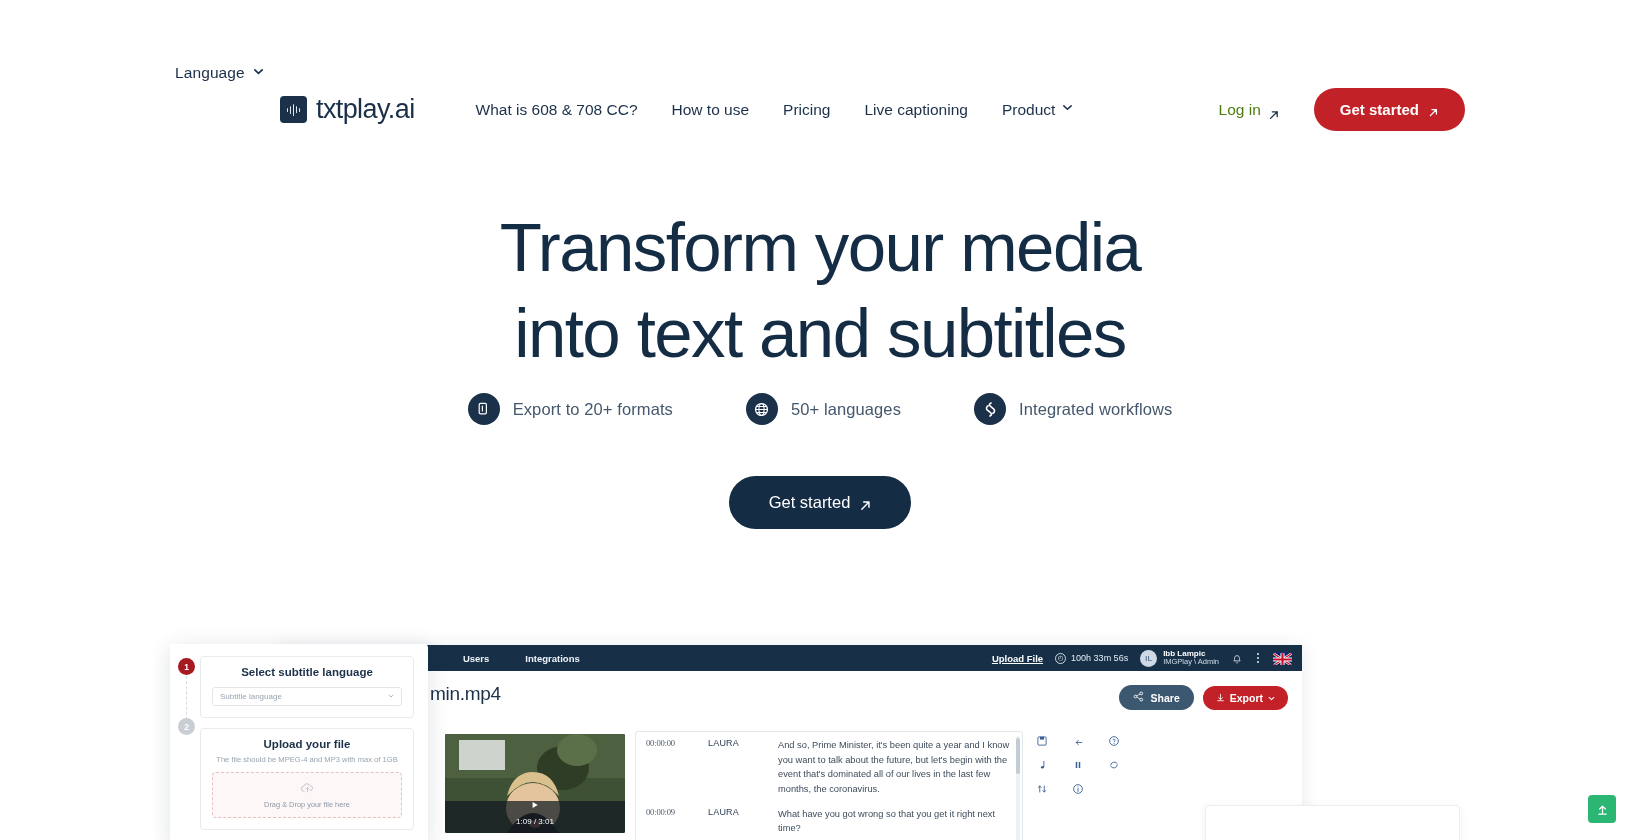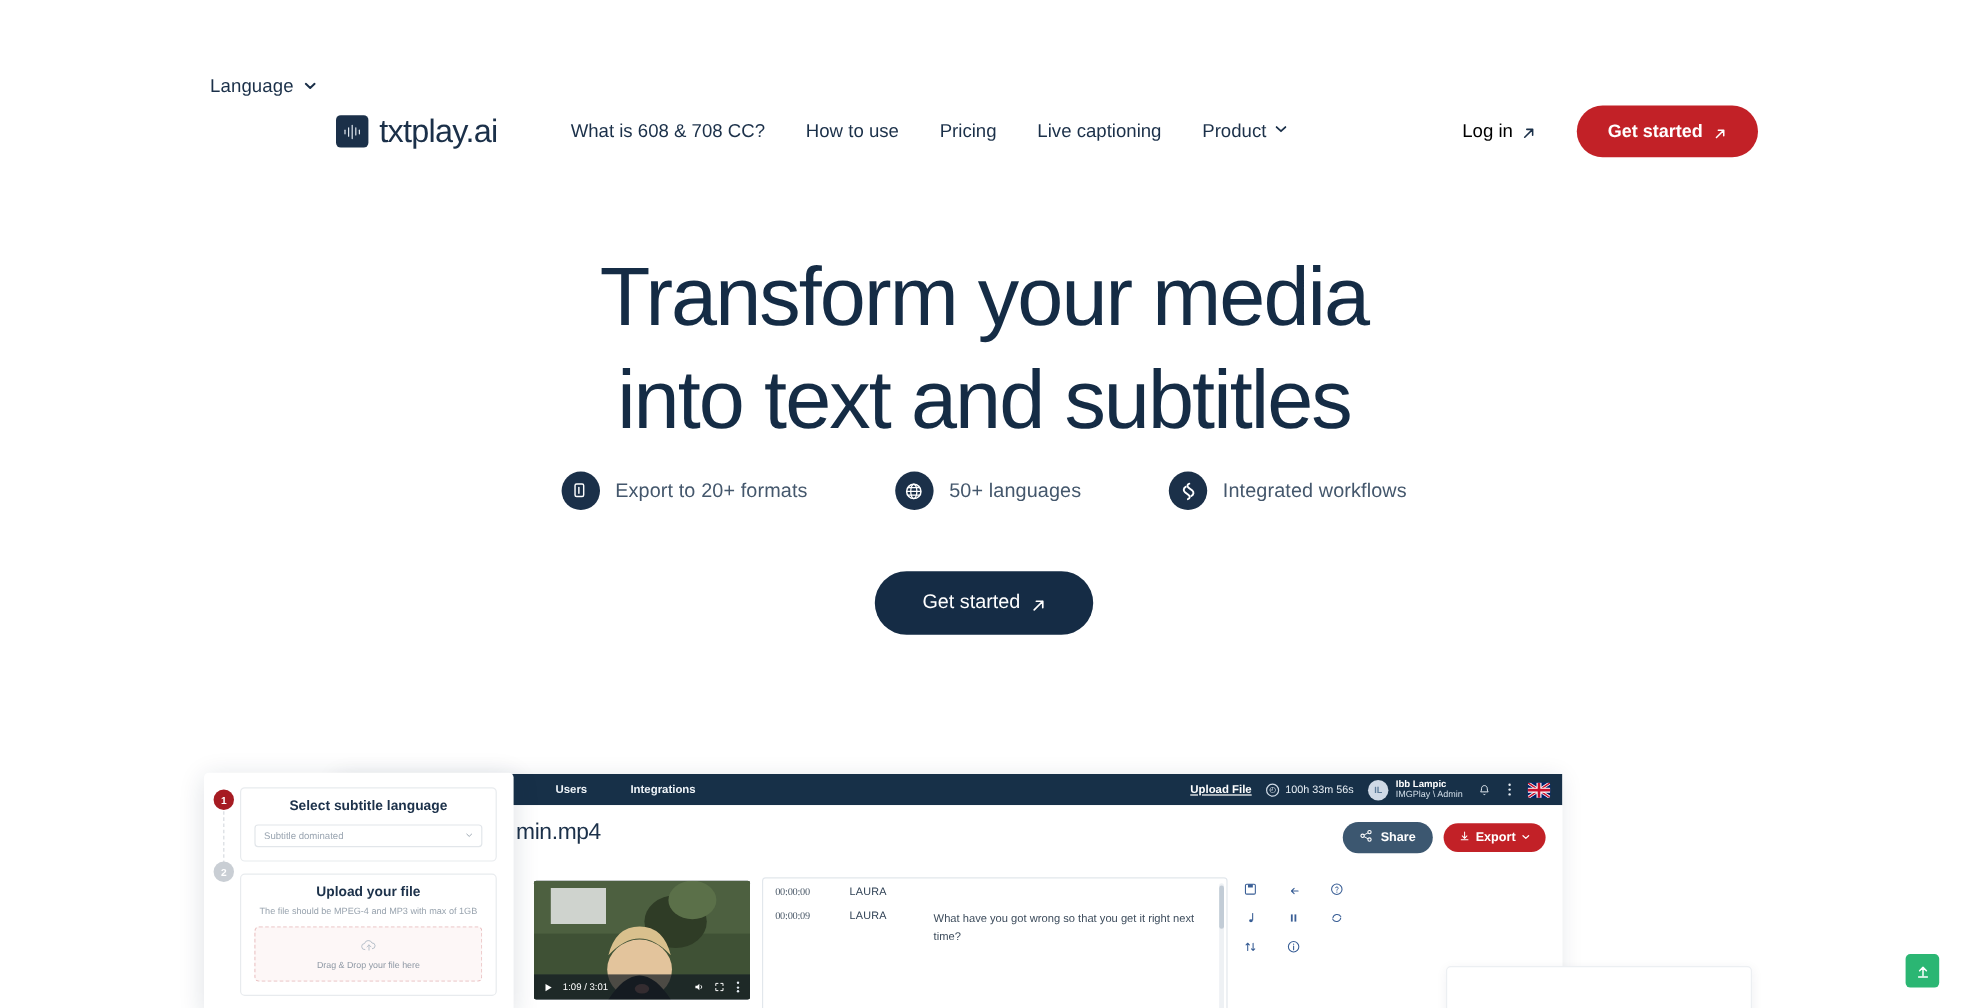--- a/index.html
+++ b/index.html
@@ -38,21 +38,21 @@
   .brand-text {
     font-size: 27px; color:#1b3049; letter-spacing:-0.6px; font-weight:400;
   }
   .navlinks { display:flex; align-items:center; gap: 0; }
   .navlink {
     font-size: 15.5px; color:#1b3049; padding: 0 17px; cursor:pointer;
     white-space: nowrap; display:flex; align-items:center; gap:7px;
   }
   .nav-right { margin-left:auto; display:flex; align-items:center; gap: 0; }
   .login {
-    font-size:15.5px; color:#000000; display:flex; align-items:center; gap:7px;
+    font-size:15.5px; color:#4d7c0f; display:flex; align-items:flex-end; gap:7px;
     cursor:pointer; padding-right: 34px;
   }
   .btn-get-started-nav {
     background:#c22127; color:#fff; font-size:15px; font-weight:600;
     border-radius:999px; padding: 13px 26px; display:flex; align-items:center; gap:8px;
     cursor:pointer; border:none; white-space:nowrap;
   }
   .arrow-ne { display:inline-block; width:12px; height:12px; }
 
   
@@ -140,23 +140,23 @@
     background:#c22127; color:#fff; font-size:10.5px; font-weight:700; border-radius:999px;
     padding:6px 13px; display:flex;align-items:center;gap:5px; cursor:pointer; border:none;
   }
 
   .video-box {
     position:absolute; left: 165px; top: 63px; width: 180px; height: 99px;
     background:#26323a; overflow:hidden; border-radius:2px;
   }
   .vid-img { position:absolute; inset:0; }
   .vid-controls {
-    position:absolute; left:0; right:0; bottom:0; height:21px;
+    position:absolute; left:0; right:0; bottom:0; height:32px;
     background:rgba(18,26,34,.72); display:flex; align-items:center; gap:8px;
-    padding:0 7px; color:#fff; font-size:8px;
+    padding:0 7px; color:#fff; font-size:8px;flex-direction:column;
   }
   .vc-ic { width:9px;height:9px;display:flex;align-items:center;justify-content:center; cursor:pointer; }
 
   .transcript {
     position:absolute; left: 355px; top: 60px; width: 388px; height: 144px;
     border:1px solid #e2e7ec; border-radius:3px; background:#fff; overflow:hidden;
   }
   .tr-row { display:flex; padding: 6px 8px 4px 10px; }
   .tr-time { font-family:Liberation Serif, serif; font-size:8.6px; color:#4e5c6b; width:62px; flex:none; letter-spacing:-.2px;}
   .tr-spk { font-size:9px; color:#2c3e52; width:70px; flex:none; letter-spacing:.2px; }
@@ -448,20 +448,21 @@
               <i></i>
               <i></i>
             </span>
         </div>
       </div>
 
       <div class="transcript">
         <div class="tr-row">
           <span class="tr-time">00:00:00</span>
           <span class="tr-spk">LAURA</span>
+          <span class="tr-text">And so, Prime Minister, it's been quite a year and I know you want to talk about the future, but let's begin with the event that's dominated all of our lives in the last few months, the coronavirus.</span>
         </div>
         <div class="tr-row">
           <span class="tr-time">00:00:09</span>
           <span class="tr-spk">LAURA</span>
           <span class="tr-text">What have you got wrong so that you get it right next time?</span>
         </div>
 
         <span class="tr-scroll">
             <i></i>
           </span>
@@ -521,21 +522,21 @@
 
   <div class="wizard">
     <div class="wz-inner">
       <span class="step-line"></span>
       <span class="step-dot step-1">1</span>
       <span class="step-dot step-2">2</span>
 
       <div class="wz-card">
         <div class="wz-title">Select subtitle language</div>
         <div class="wz-select">
-          <span>Subtitle dominated</span>
+          <span>Subtitle language</span>
           <span>
             <svg width="6" height="6" viewBox="0 0 12 12">
                 <path d="M2 4.2 L6 8 L10 4.2" fill="none" stroke="#9aa5b1" stroke-width="1.6" stroke-linecap="round" stroke-linejoin="round"></path>
               </svg>
           </span>
         </div>
       </div>
 
       <div class="wz-card">
         <div class="wz-title">Upload your file</div>

